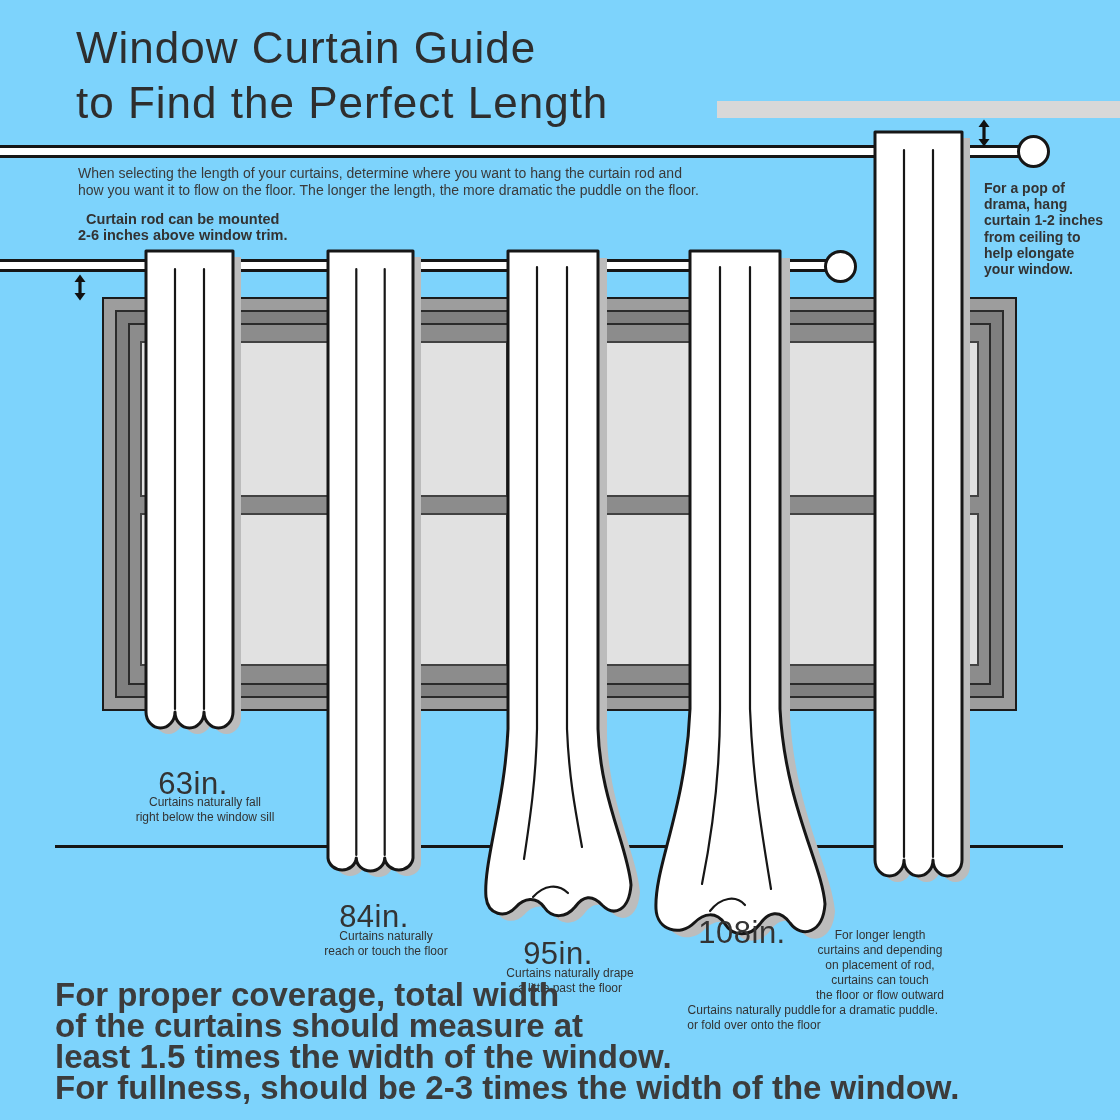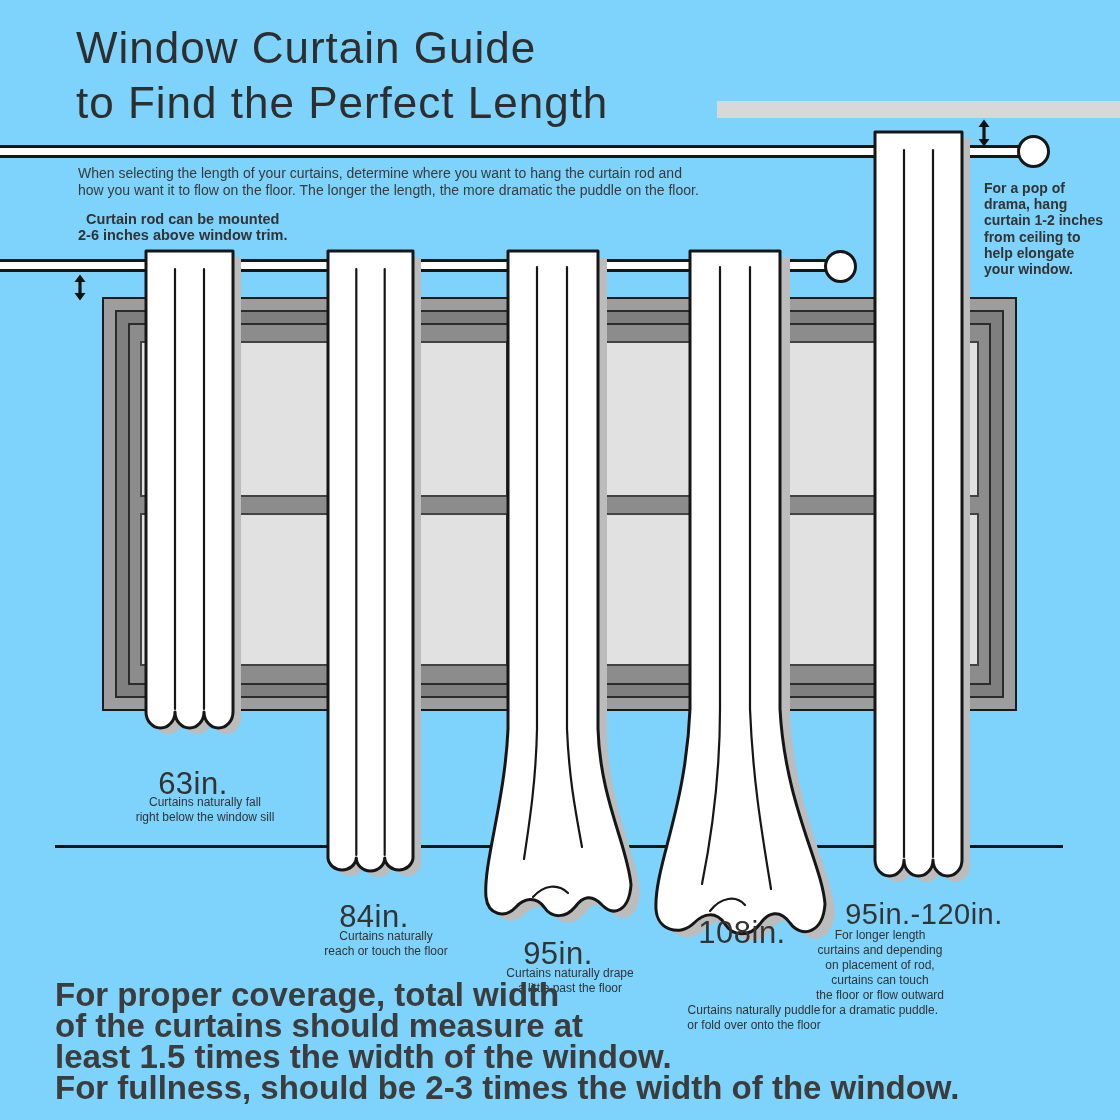--- a/index.html
+++ b/index.html
@@ -171,23 +171,20 @@
   </div>
   <div class="abs len-label preline len-desc" style="left:558px;top:966px">Curtains naturally drape
 a little past the floor</div>
 
   <div class="abs len-label" style="left:742px;top:915px">
     <div class="len-num">108in.</div>
   </div>
   <div class="abs len-label preline len-desc" style="left:742px;top:1003px">Curtains naturally puddle
 or fold over onto the floor</div>
 
-  <div class="abs len-label" style="left:924px;top:898px">
-    <div class="len-num" style="font-size:29px">95in.-120in.</div>
-  </div>
   <div class="abs len-label preline len-desc" style="left:868px;top:928px">For longer length
 curtains and depending
 on placement of rod,
 curtains can touch
 the floor or flow outward
 for a dramatic puddle.</div>
 
   <div class="abs footer preline">For proper coverage, total width
 of the curtains should measure at
 least 1.5 times the width of the window.

